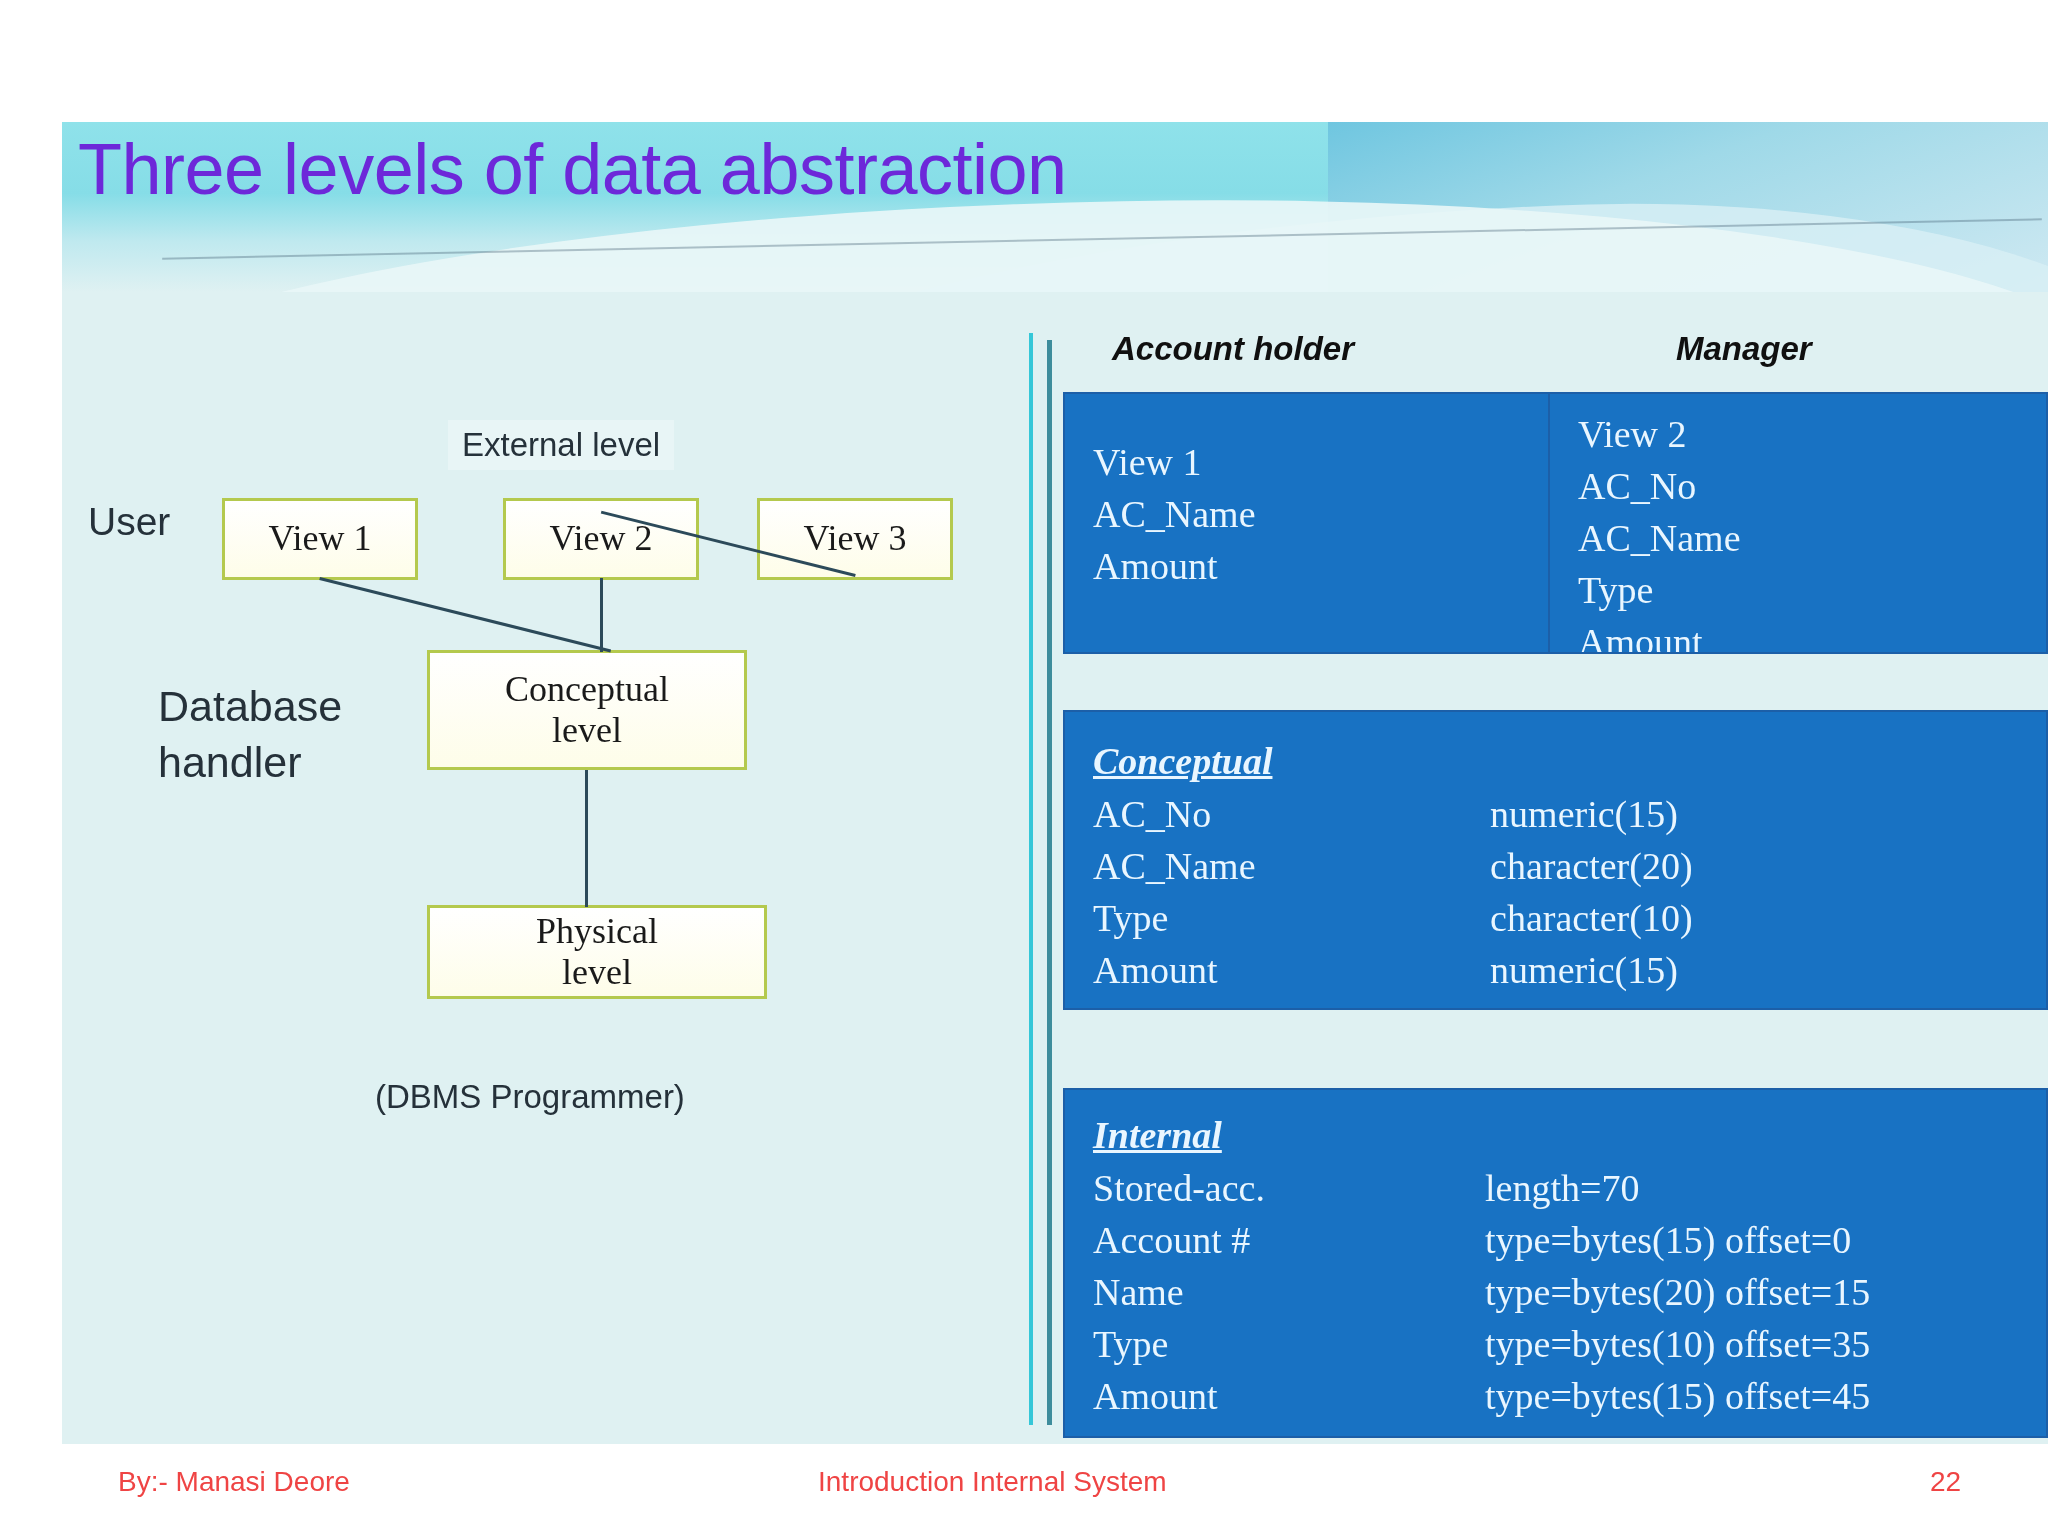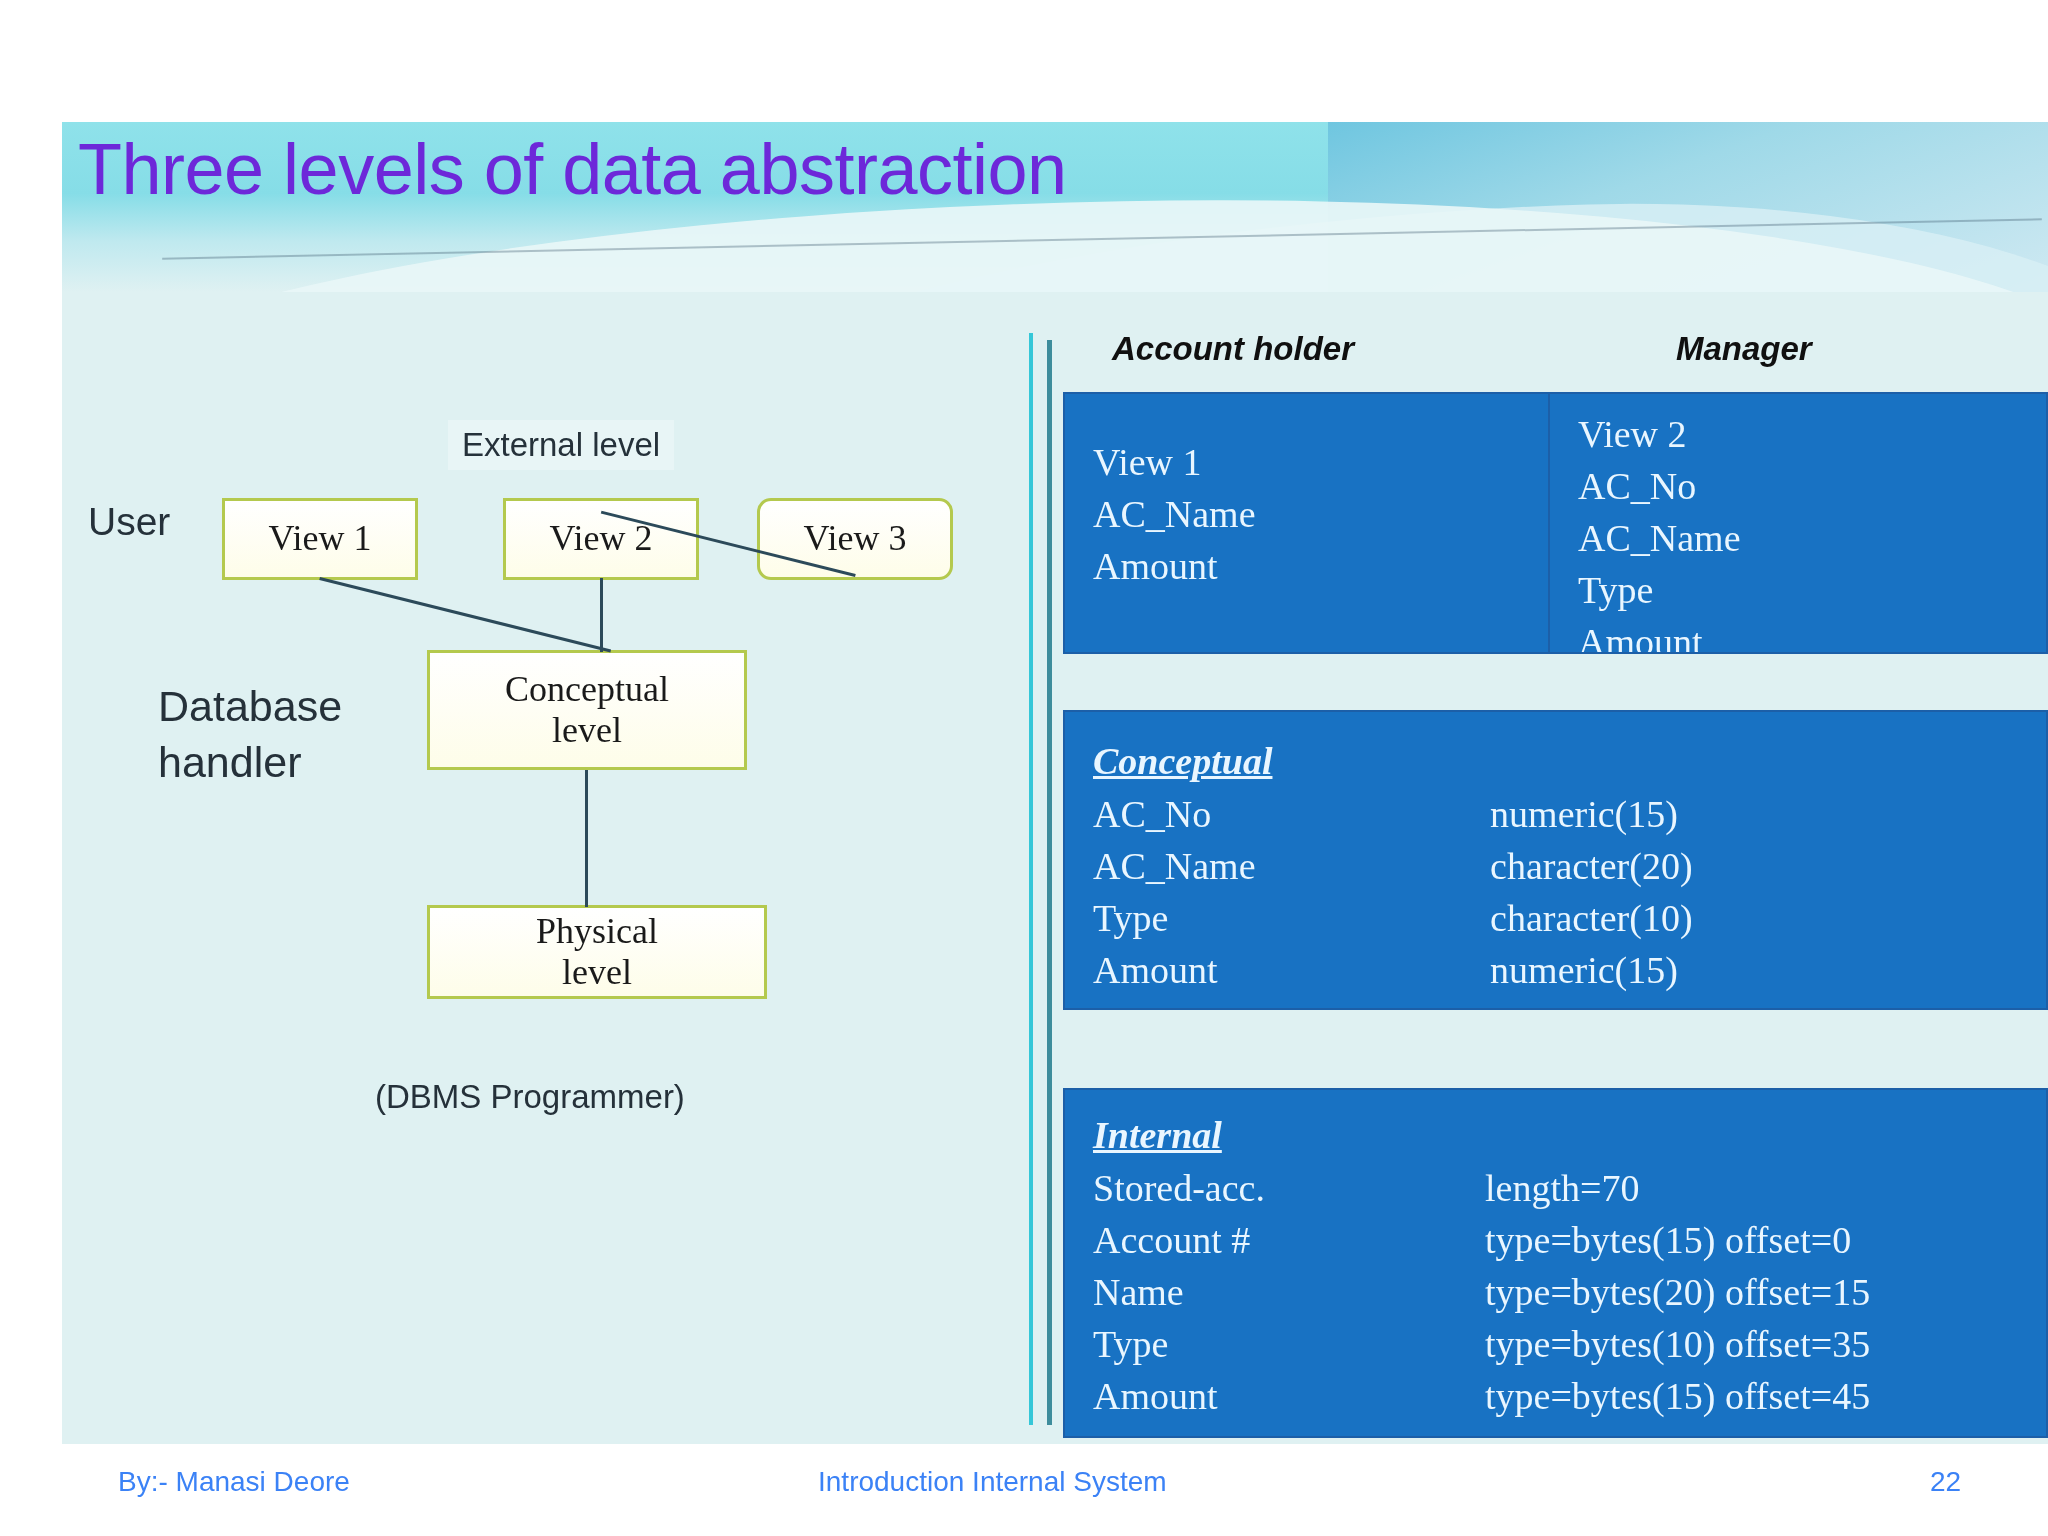--- a/index.html
+++ b/index.html
@@ -86,21 +86,21 @@
     border: 3px solid #b4c94e;
     display:flex; align-items:center; justify-content:center;
     text-align:center;
     font-family:"Liberation Serif", serif;
     font-size: 36px;
     color:#1a1a1a;
     line-height: 1.14;
   }
   #view1-box { left:222px; top:498px; width:196px; height:82px; }
   #view2-box { left:503px; top:498px; width:196px; height:82px; }
-  #view3-box { left:757px; top:498px; width:196px; height:82px;border-radius:14px; }
+  #view3-box { left:757px; top:498px; width:196px; height:82px; }
   #conceptual-box { left:427px; top:650px; width:320px; height:120px; }
   #physical-box   { left:427px; top:905px; width:340px; height:94px; }
 
   .connector { position:absolute; background:#2c4a5a; }
 
   
   #rail-a { position:absolute; left:1029px; top:333px; width:4px; height:1092px; background:#35c7d8; }
   #rail-b { position:absolute; left:1047px; top:340px; width:5px; height:1085px; background:#3e8d9c; }
 
   .panel-heading {
@@ -139,21 +139,21 @@
   #internal-blue   { left:1063px; top:1088px; width:985px; height:350px; padding:18px 0 0 28px; }
 
   .two-col { display:flex; }
   .two-col .c1 { width: 400px; }
   .two-col .c2 { width: 560px; }
   #internal-blue .two-col .c1 { width: 392px; }
 
   
   .footer-txt {
     position:absolute; top:1466px;
-    font-size:28px; color:#3b82f6;
+    font-size:28px; color:#ef4444;
     font-family:"Liberation Sans", sans-serif;
     white-space:nowrap;
   }
   #footer-author { left:118px; }
   #footer-center { left:818px; }
   #footer-page   { left:1930px; }
 </style>
 </head>
 <body>
 

